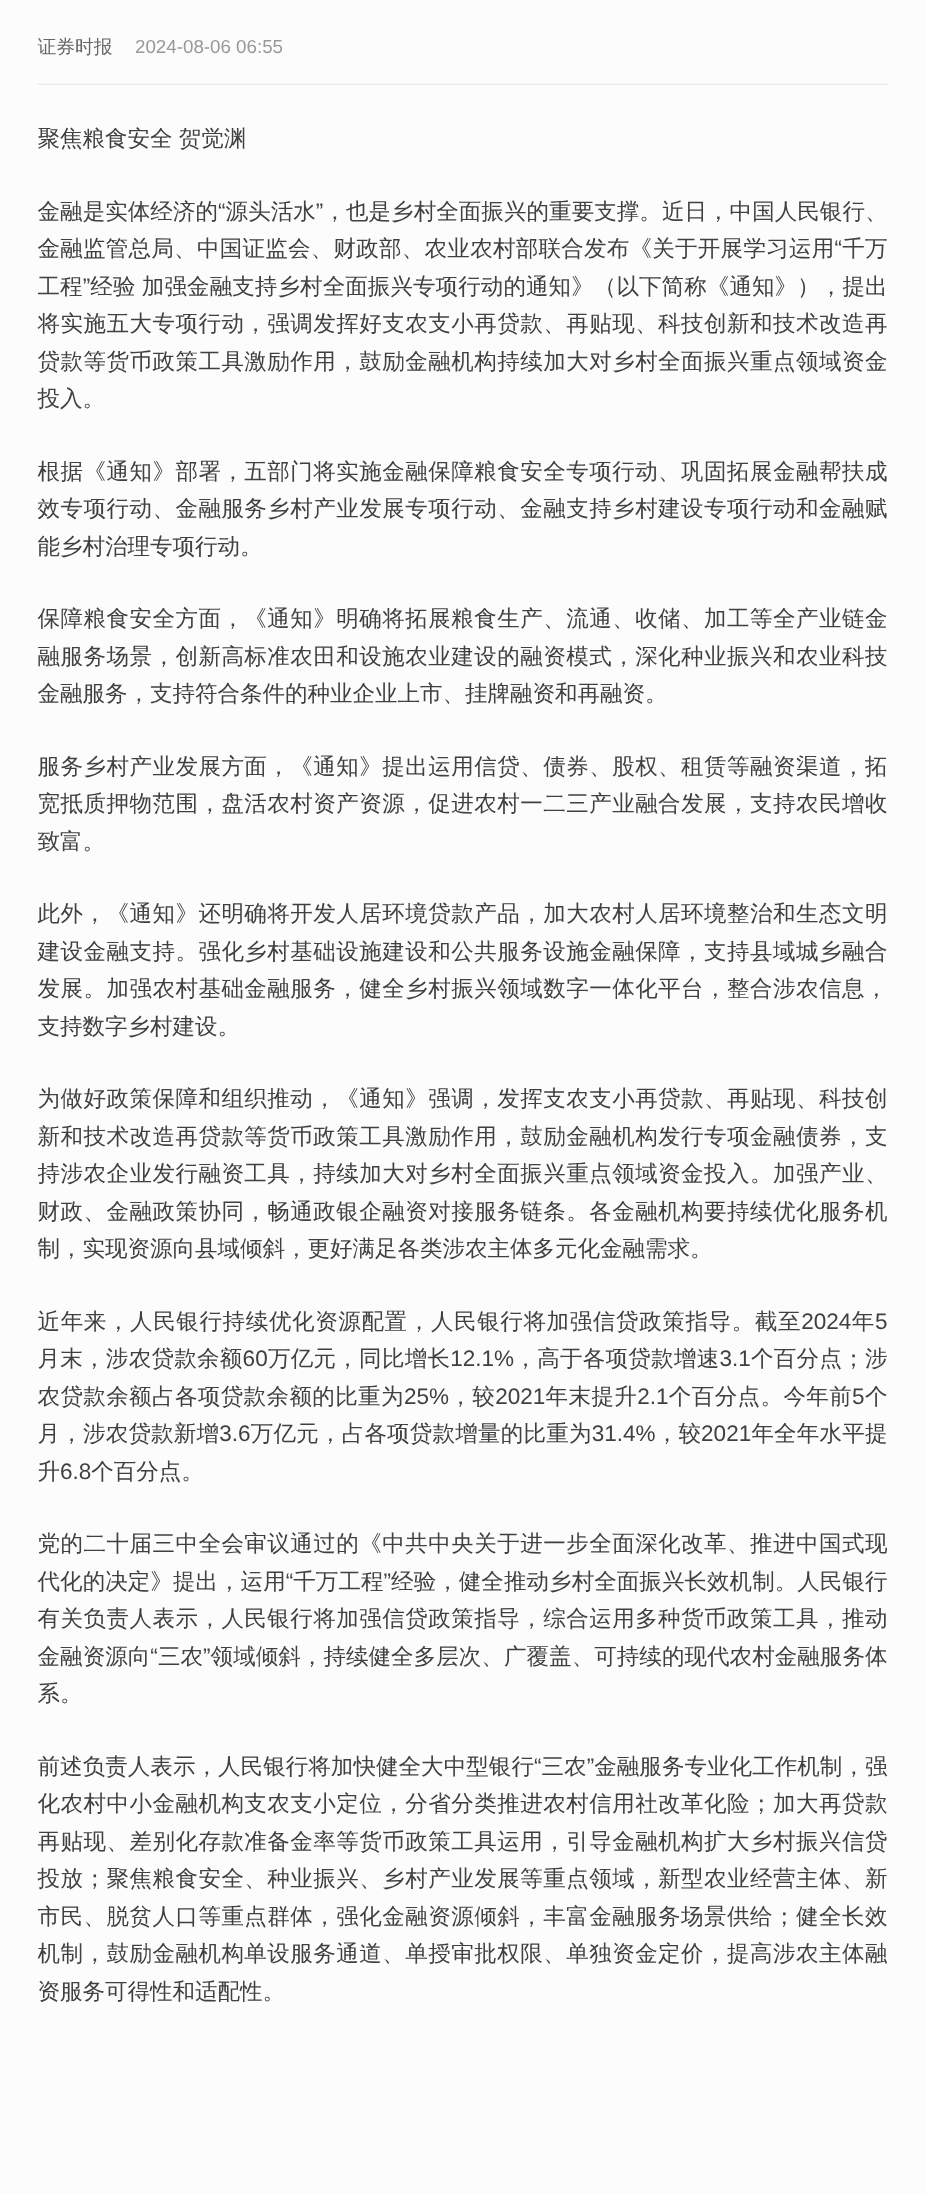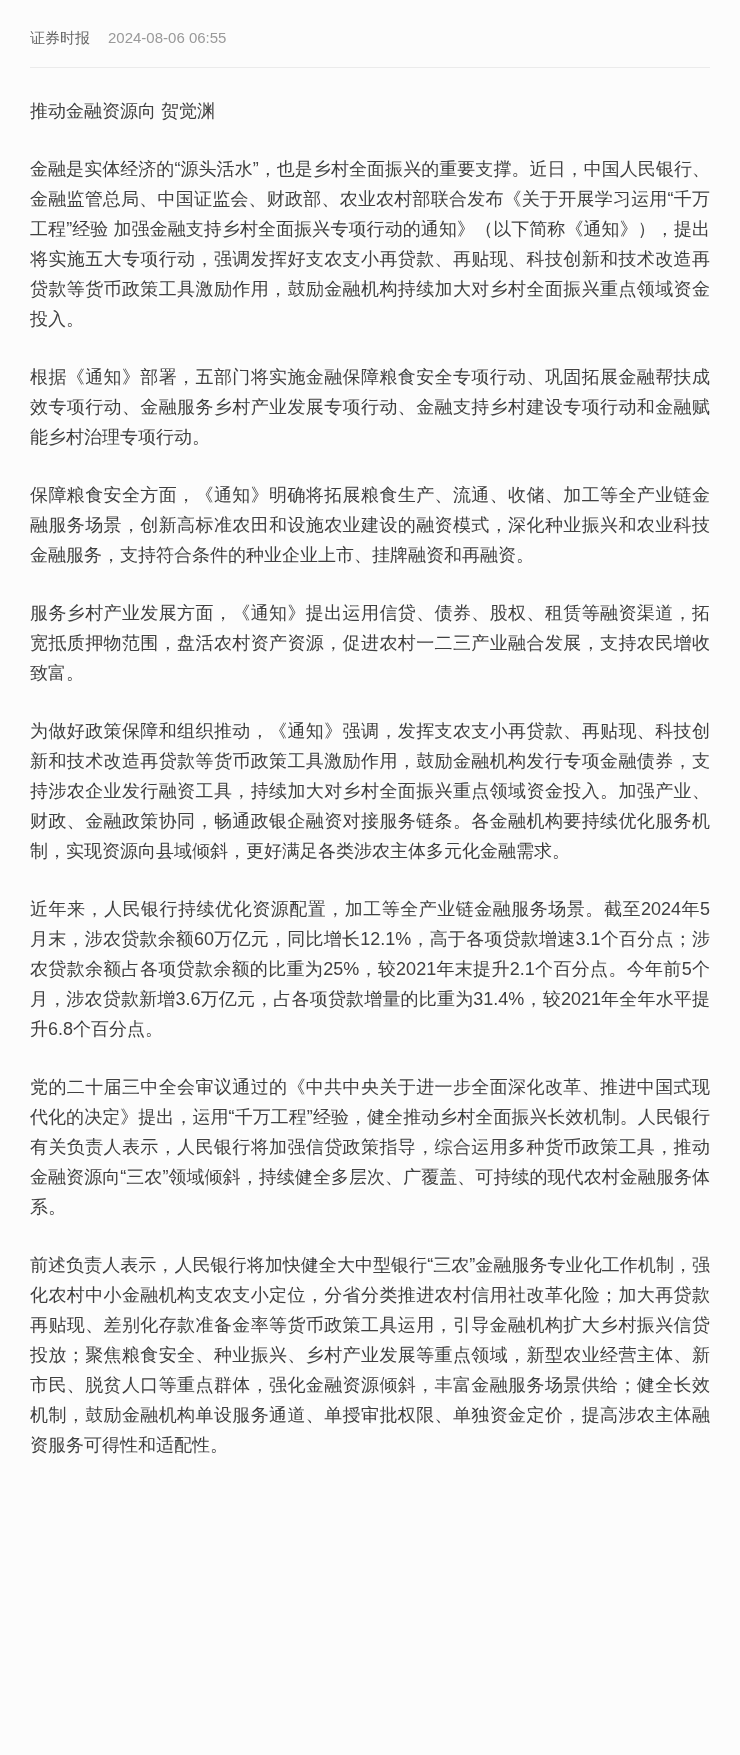--- a/index.html
+++ b/index.html
@@ -65,24 +65,25 @@
 <article class="article">
 
   <div class="meta-row">
     <span class="meta-source">证券时报</span>
     <span class="meta-time">2024-08-06 06:55</span>
   </div>
 
   <hr class="divider">
 
   <div class="article-body">
-    <p class="para">推动金融资源向 贺觉渊</p>
+    <p class="para">聚焦粮食安全 贺觉渊</p>
 
   <p class="para">金融是实体经济的“源头活水”，也是乡村全面振兴的重要支撑。近日，中国人民银行、金融监管总局、中国证监会、财政部、农业农村部联合发布《关于开展学习运用“千万工程”经验 加强金融支持乡村全面振兴专项行动的通知》（以下简称《通知》），提出将实施五大专项行动，强调发挥好支农支小再贷款、再贴现、科技创新和技术改造再贷款等货币政策工具激励作用，鼓励金融机构持续加大对乡村全面振兴重点领域资金投入。</p>
       <p class="para">根据《通知》部署，五部门将实施金融保障粮食安全专项行动、巩固拓展金融帮扶成效专项行动、金融服务乡村产业发展专项行动、金融支持乡村建设专项行动和金融赋能乡村治理专项行动。</p>
       <p class="para">保障粮食安全方面，《通知》明确将拓展粮食生产、流通、收储、加工等全产业链金融服务场景，创新高标准农田和设施农业建设的融资模式，深化种业振兴和农业科技金融服务，支持符合条件的种业企业上市、挂牌融资和再融资。</p>
       <p class="para">服务乡村产业发展方面，《通知》提出运用信贷、债券、股权、租赁等融资渠道，拓宽抵质押物范围，盘活农村资产资源，促进农村一二三产业融合发展，支持农民增收致富。</p>
+      <p class="para">此外，《通知》还明确将开发人居环境贷款产品，加大农村人居环境整治和生态文明建设金融支持。强化乡村基础设施建设和公共服务设施金融保障，支持县域城乡融合发展。加强农村基础金融服务，健全乡村振兴领域数字一体化平台，整合涉农信息，支持数字乡村建设。</p>
       <p class="para">为做好政策保障和组织推动，《通知》强调，发挥支农支小再贷款、再贴现、科技创新和技术改造再贷款等货币政策工具激励作用，鼓励金融机构发行专项金融债券，支持涉农企业发行融资工具，持续加大对乡村全面振兴重点领域资金投入。加强产业、财政、金融政策协同，畅通政银企融资对接服务链条。各金融机构要持续优化服务机制，实现资源向县域倾斜，更好满足各类涉农主体多元化金融需求。</p>
-      <p class="para">近年来，人民银行持续优化资源配置，加工等全产业链金融服务场景。截至2024年5月末，涉农贷款余额60万亿元，同比增长12.1%，高于各项贷款增速3.1个百分点；涉农贷款余额占各项贷款余额的比重为25%，较2021年末提升2.1个百分点。今年前5个月，涉农贷款新增3.6万亿元，占各项贷款增量的比重为31.4%，较2021年全年水平提升6.8个百分点。</p>
+      <p class="para">近年来，人民银行持续优化资源配置，人民银行将加强信贷政策指导。截至2024年5月末，涉农贷款余额60万亿元，同比增长12.1%，高于各项贷款增速3.1个百分点；涉农贷款余额占各项贷款余额的比重为25%，较2021年末提升2.1个百分点。今年前5个月，涉农贷款新增3.6万亿元，占各项贷款增量的比重为31.4%，较2021年全年水平提升6.8个百分点。</p>
       <p class="para">党的二十届三中全会审议通过的《中共中央关于进一步全面深化改革、推进中国式现代化的决定》提出，运用“千万工程”经验，健全推动乡村全面振兴长效机制。人民银行有关负责人表示，人民银行将加强信贷政策指导，综合运用多种货币政策工具，推动金融资源向“三农”领域倾斜，持续健全多层次、广覆盖、可持续的现代农村金融服务体系。</p>
       <p class="para">前述负责人表示，人民银行将加快健全大中型银行“三农”金融服务专业化工作机制，强化农村中小金融机构支农支小定位，分省分类推进农村信用社改革化险；加大再贷款再贴现、差别化存款准备金率等货币政策工具运用，引导金融机构扩大乡村振兴信贷投放；聚焦粮食安全、种业振兴、乡村产业发展等重点领域，新型农业经营主体、新市民、脱贫人口等重点群体，强化金融资源倾斜，丰富金融服务场景供给；健全长效机制，鼓励金融机构单设服务通道、单授审批权限、单独资金定价，提高涉农主体融资服务可得性和适配性。</p>
     </div>
 </article>
 
 </body></html>

